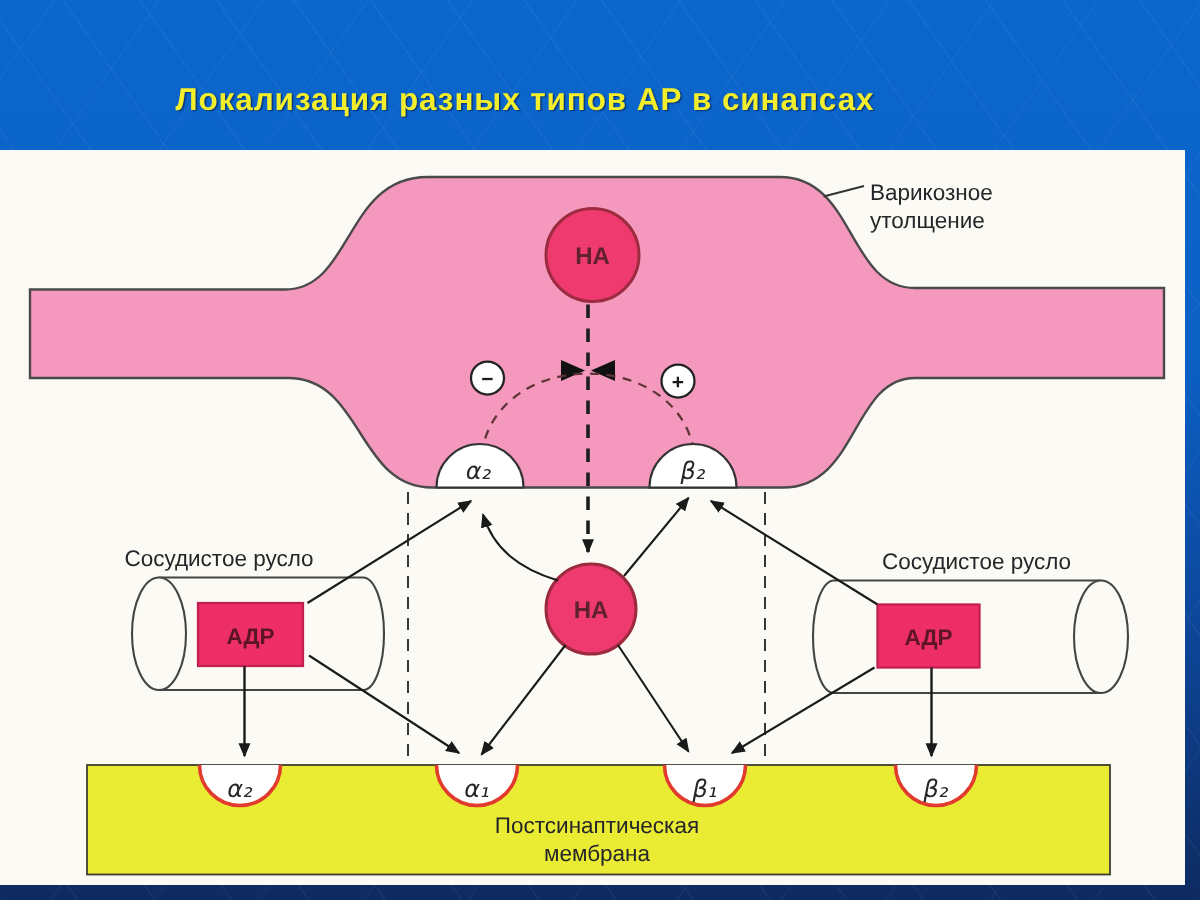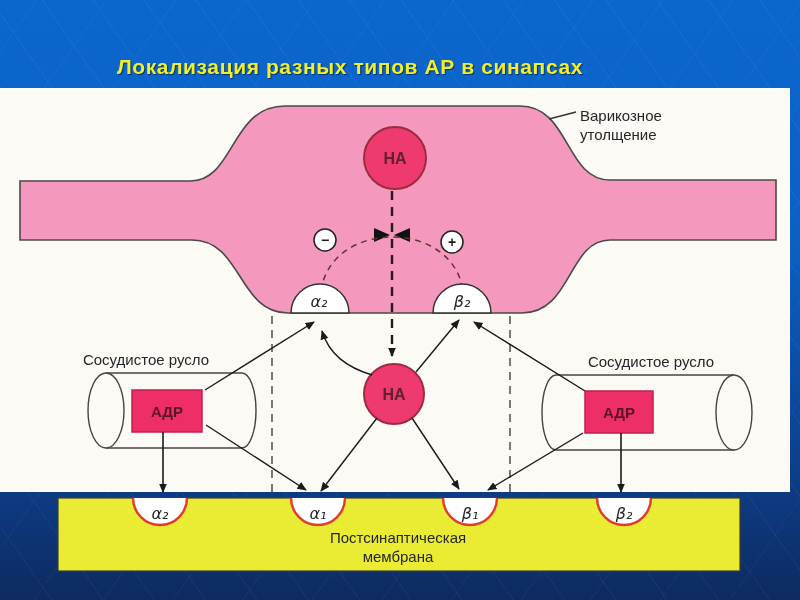--- a/index.html
+++ b/index.html
@@ -7,21 +7,21 @@
     background:linear-gradient(180deg,#0b67cd 0%,#0b60c4 40%,#0d4496 72%,#0e2a60 100%);
     font-family:"Liberation Sans","DejaVu Sans",sans-serif;}
   .slide::before{content:"";position:absolute;inset:0;
     background:
       repeating-linear-gradient(55deg,rgba(255,255,255,0.045) 0 1px,transparent 1px 42px),
       repeating-linear-gradient(-55deg,rgba(255,255,255,0.03) 0 1px,transparent 1px 57px);
     pointer-events:none;}
   .title{position:absolute;top:55px;left:0;width:700px;text-align:center;
     color:#f2ee2b;font-size:21px;font-weight:bold;letter-spacing:0.6px;
     text-shadow:1px 1px 1px rgba(0,10,50,0.55);}
-  .panel{position:absolute;top:88px;left:0;width:790px;height:404px;background:#fbfaf5;}
+  .panel{position:absolute;top:100px;left:0;width:790px;height:490px;background:#fbfaf5;}
   svg{display:block;}
   text{font-family:"Liberation Sans","DejaVu Sans",sans-serif;fill:#26262a;}
   .lbl{font-size:15px;}
   .greek{font-size:16px;font-style:italic;font-family:"DejaVu Sans","Liberation Sans",sans-serif;}
   .na{font-size:16px;font-weight:bold;fill:#5f2030;}
   .adr{font-size:15px;font-weight:bold;fill:#5c1526;}
   .sign{font-size:14px;font-weight:bold;fill:#1c1c1c;}
 </style>
 </head>
 <body>

